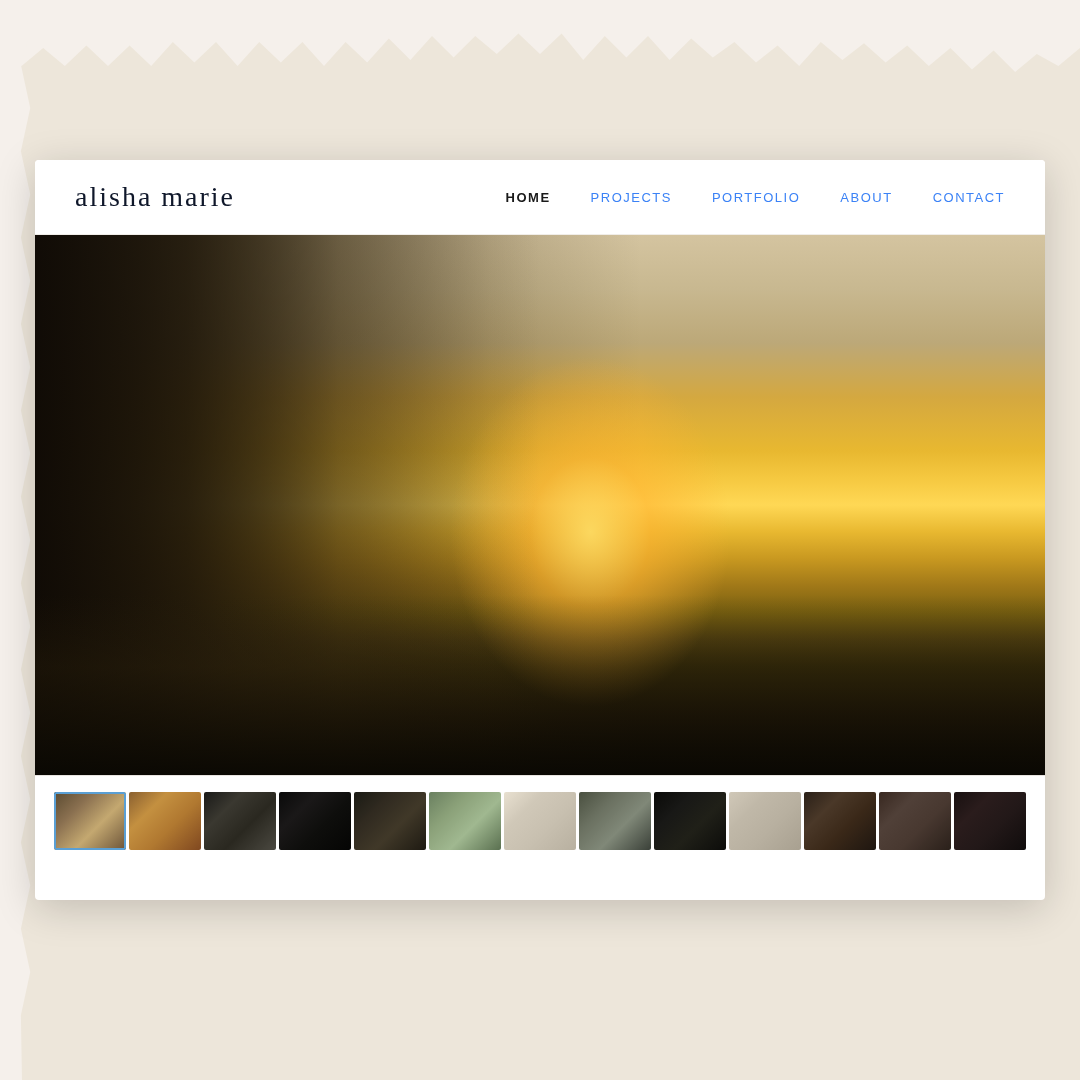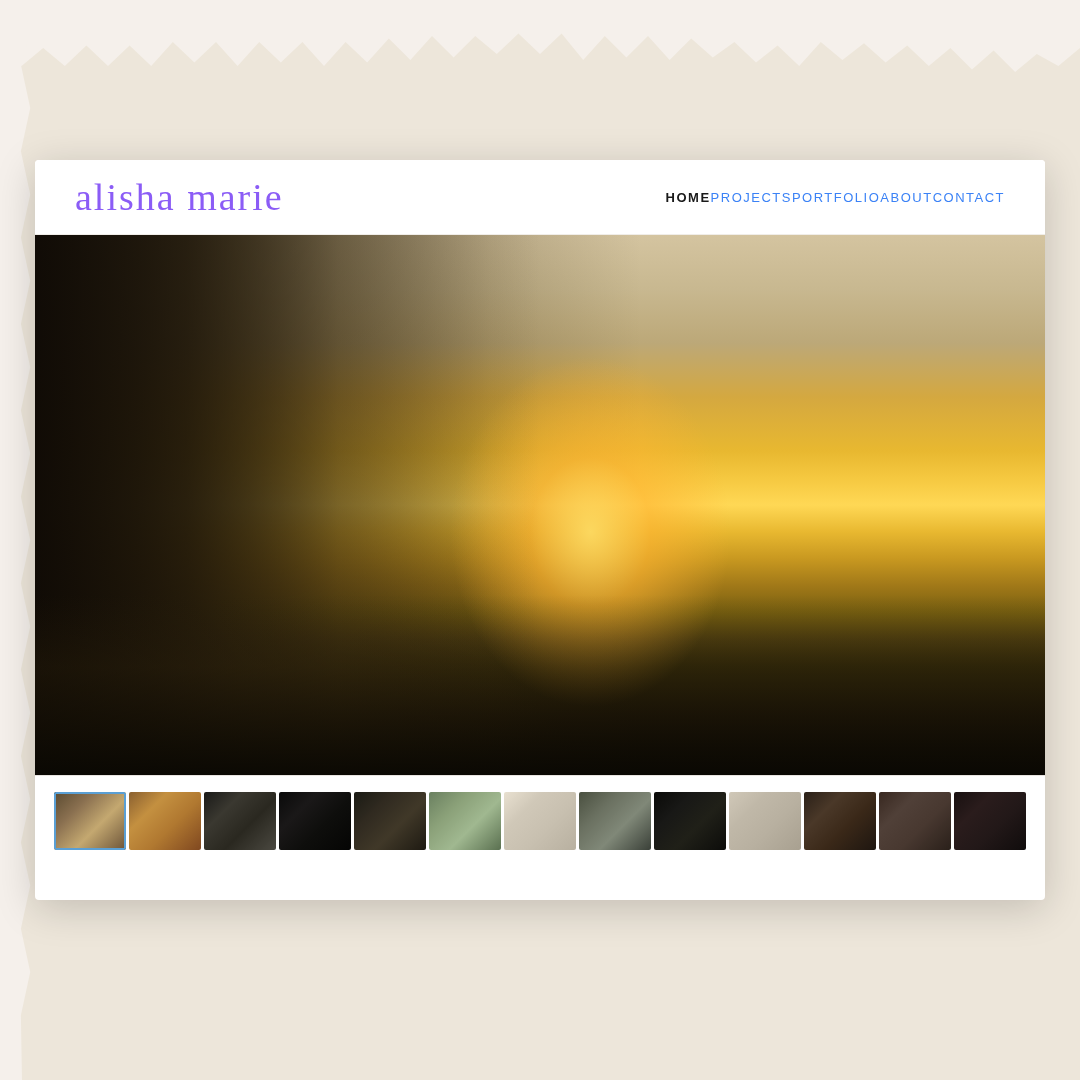--- a/index.html
+++ b/index.html
@@ -78,28 +78,29 @@
       align-items: center;
       justify-content: space-between;
       padding: 0 40px;
       height: 75px;
       background: #ffffff;
       border-bottom: 1px solid #f0ede8;
     }
 
     .logo {
       font-family: 'Brush Script MT', cursive;
-      font-size: 38px;
-      color: #8b5cf6;
+      font-size: 28px;
+      color: #0f172a;
       letter-spacing: 2px;
       font-weight: normal;
     }
 
     .nav-links {
       display: flex;
+      gap: 40px;
       align-items: center;
     }
 
     .nav-link {
       font-family: 'Arial', sans-serif;
       font-size: 13px;
       letter-spacing: 1.5px;
       color: #3b82f6;
       text-transform: uppercase;
       text-decoration: none;

